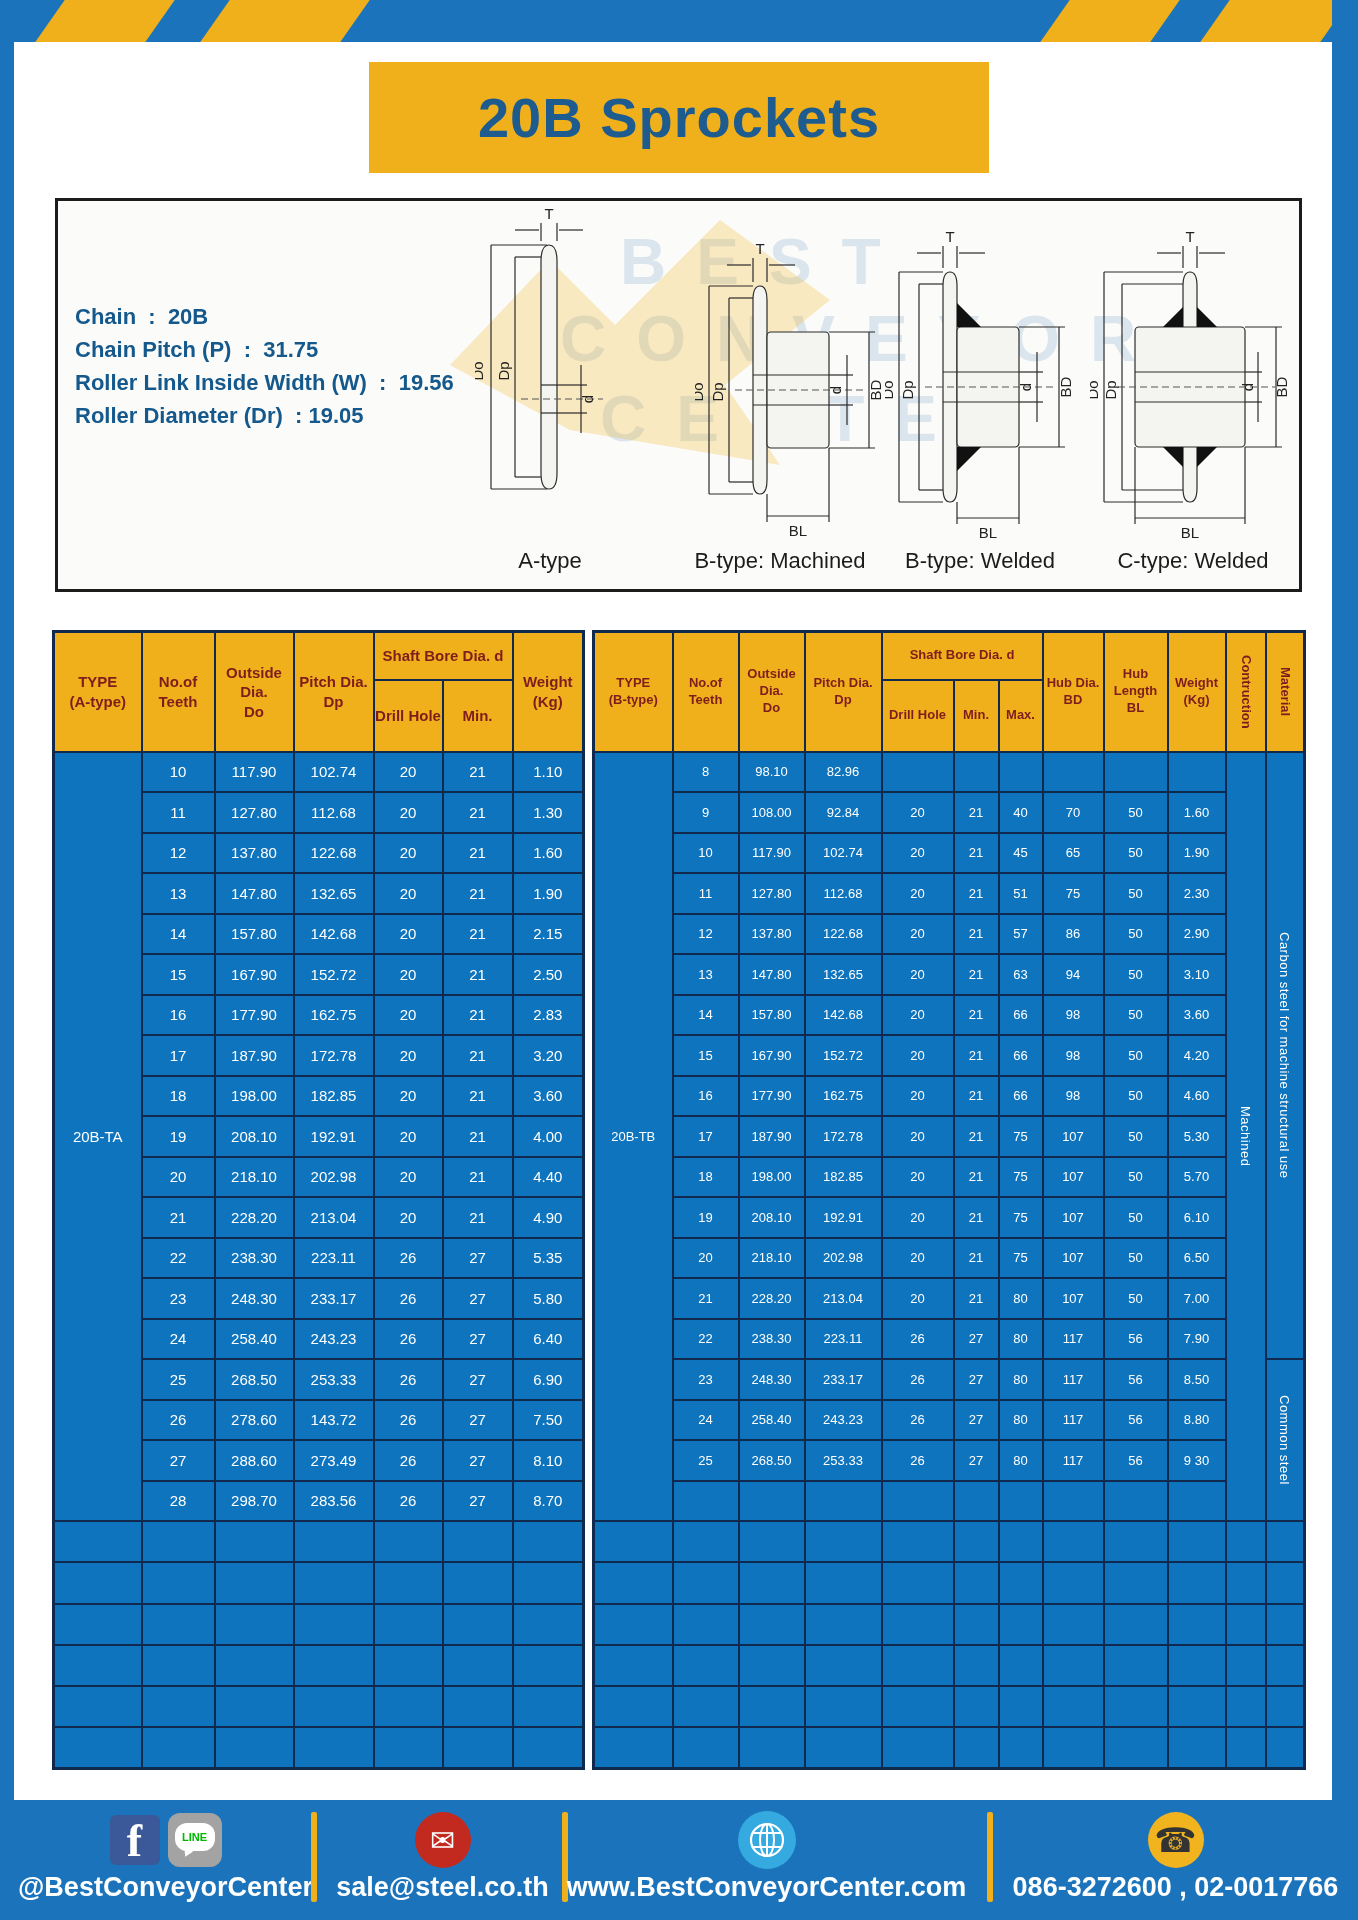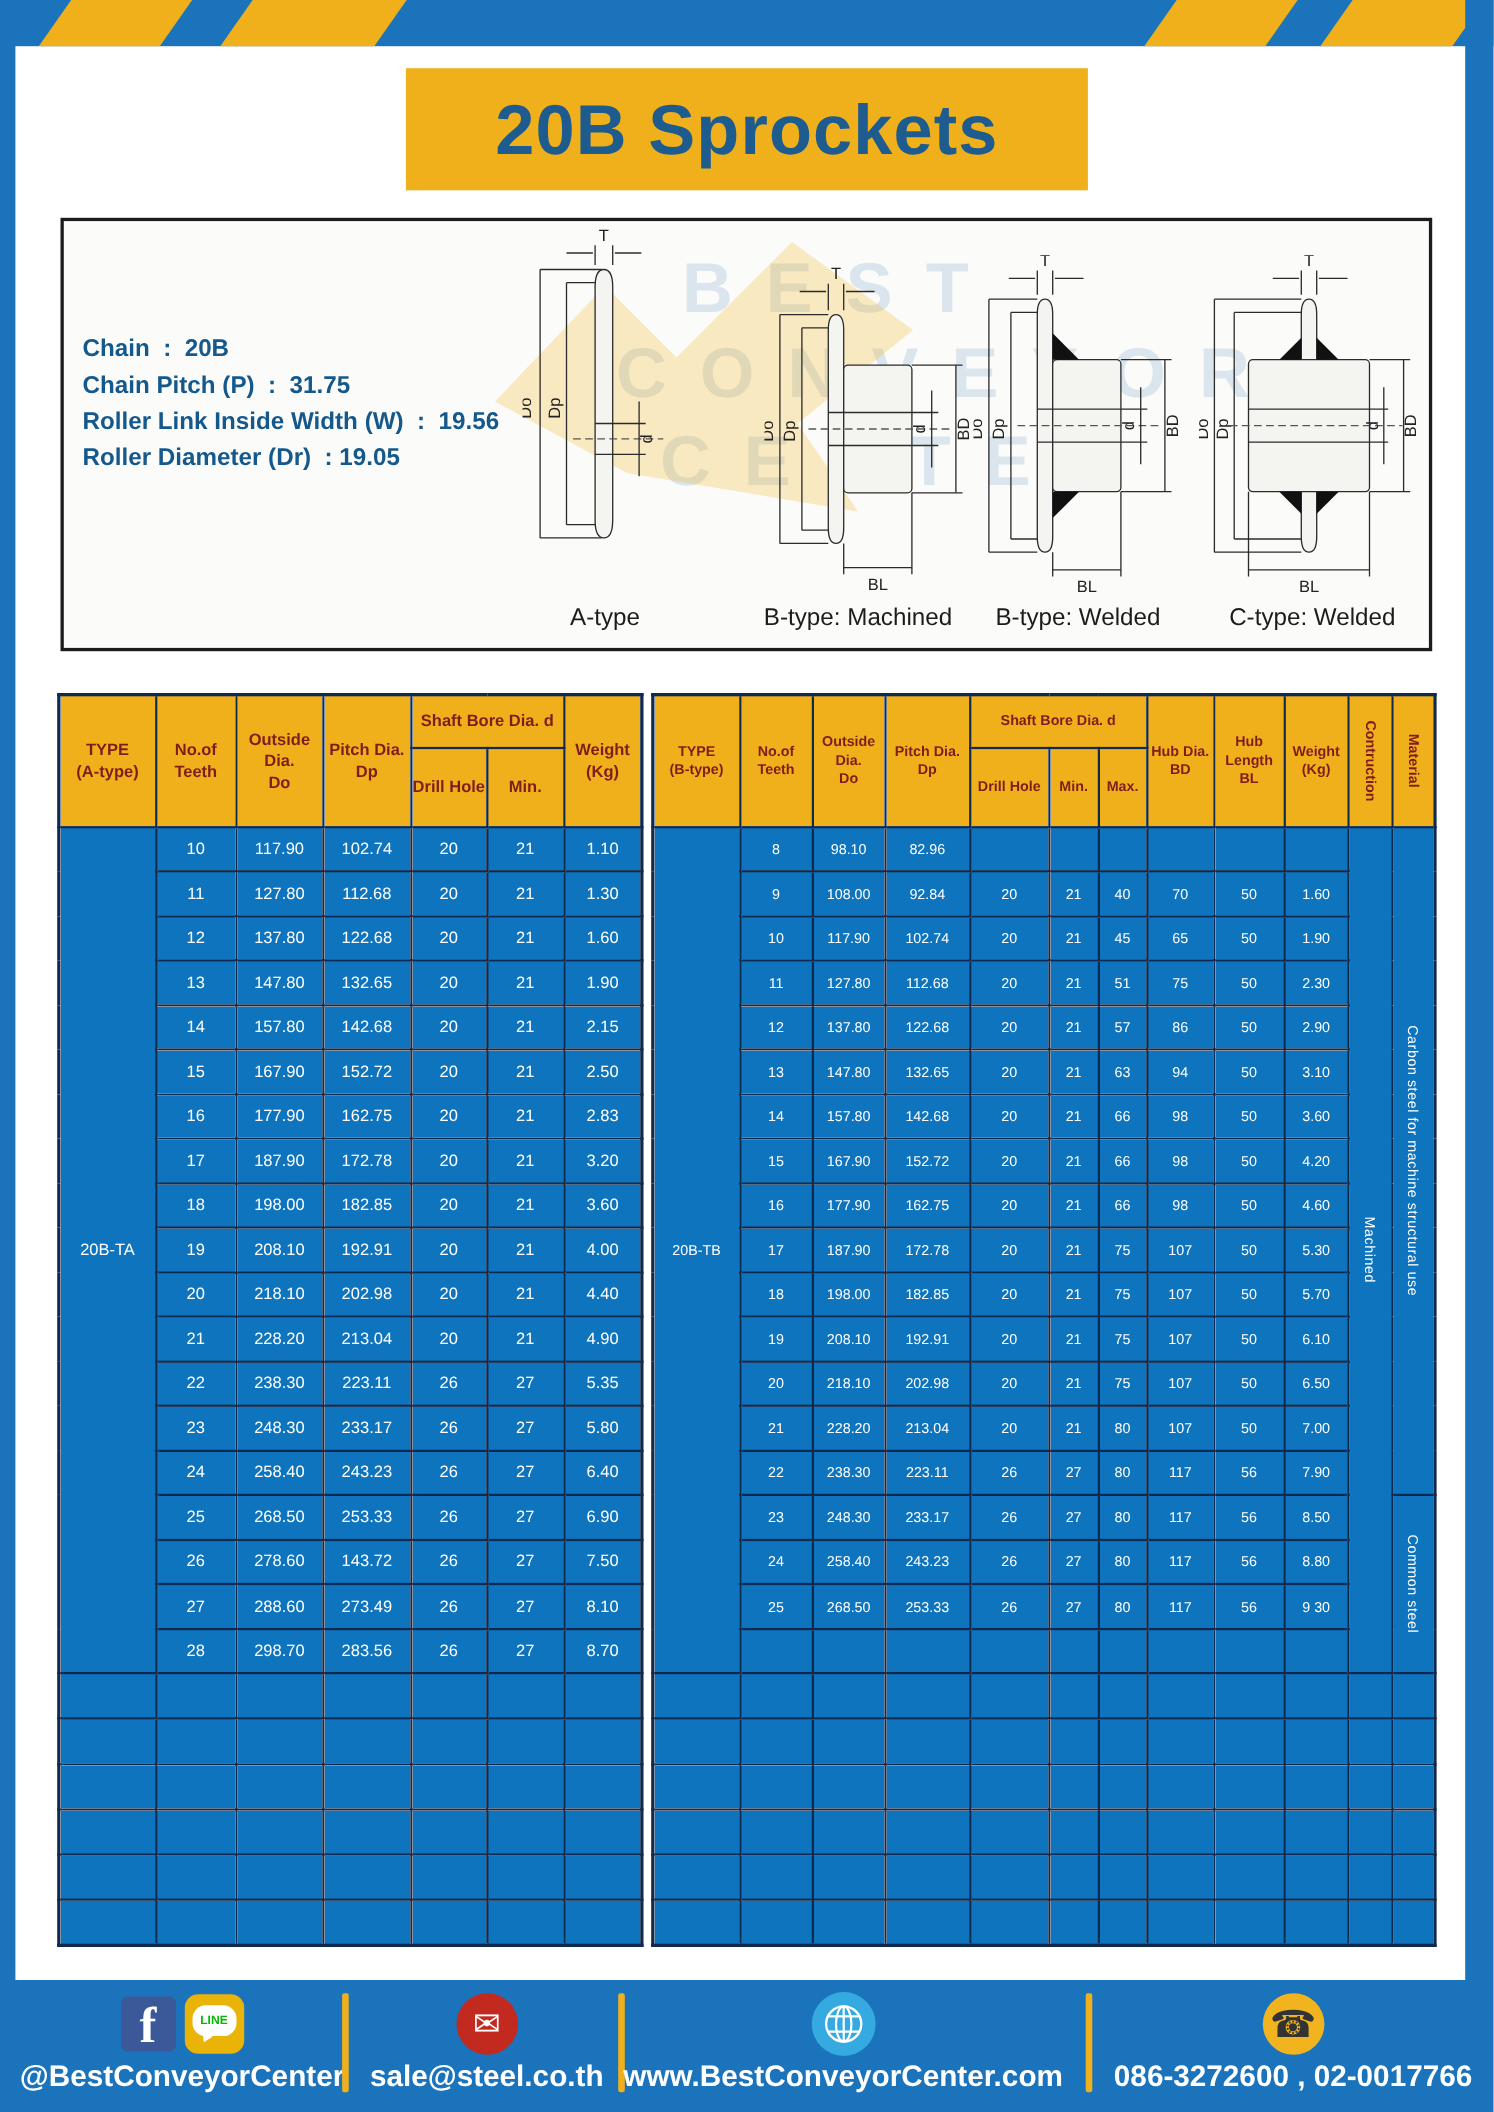--- a/index.html
+++ b/index.html
@@ -7,21 +7,21 @@
         font-family:"Liberation Sans",sans-serif;}
   
   .band-top{position:absolute;left:0;top:0;width:1358px;height:42px;background:#1b74bb;overflow:hidden;}
   .stripe{position:absolute;top:-8px;height:58px;width:110px;background:#f0b01c;transform:skewX(-35deg);}
   .edge{position:absolute;top:0;background:#1b74bb;height:1800px;}
   .edge-left{left:0;width:14px;}
   .edge-right{left:1332px;width:26px;}
   
   .title-box{position:absolute;left:369px;top:62px;width:620px;height:111px;background:#f0b01c;
              display:flex;align-items:center;justify-content:center;}
-  .title-box span{font-size:64px;font-weight:bold;color:#1e5c90;letter-spacing:1px;}
+  .title-box span{font-size:56px;font-weight:bold;color:#1e5c90;letter-spacing:1px;}
   
   .diagram-box{position:absolute;left:55px;top:198px;width:1247px;height:394px;background:#fbfbf9;
                border:3px solid #1c1c1c;box-sizing:border-box;}
   .spec-block{position:absolute;left:75px;top:300px;}
   .spec-line{white-space:pre;font-size:22px;font-weight:bold;color:#15598c;line-height:33px;}
   .caption{position:absolute;top:548px;font-size:22px;color:#1c1c1c;text-align:center;}
   .wm-line{position:absolute;font-weight:bold;color:rgba(30,100,170,0.14);letter-spacing:30px;
            font-size:64px;pointer-events:none;}
   .drawing{position:absolute;}
   .drawing line,.drawing path,.drawing rect{stroke:#2b2b2b;stroke-width:1.2;fill:none;}
@@ -48,21 +48,21 @@
   .vcell{writing-mode:vertical-rl;font-size:13px;letter-spacing:0.5px;}
   
   .footer{position:absolute;left:0;top:1800px;width:1358px;height:120px;background:#1b74bb;}
   .fsec{position:absolute;top:1800px;height:120px;display:flex;flex-direction:column;align-items:center;}
   .ficons{height:64px;display:flex;align-items:center;justify-content:center;gap:8px;margin-top:8px;}
   .ftext{font-size:27px;font-weight:bold;color:#fff;margin-top:0px;white-space:nowrap;}
   .fdiv{position:absolute;top:1812px;width:6px;height:90px;background:#f0b01c;border-radius:2px;}
   .ic-fb{width:50px;height:50px;background:#3b5998;border-radius:6px;display:flex;align-items:flex-end;
          justify-content:center;color:#fff;font-family:"Liberation Serif",serif;font-weight:bold;
          font-size:46px;line-height:48px;}
-  .ic-line{width:54px;height:54px;background:#eab308;border-radius:12px;position:relative;}
+  .ic-line{width:54px;height:54px;background:#a3a3a3;border-radius:12px;position:relative;}
   .ic-line .bubble{position:absolute;left:7px;top:10px;width:40px;height:28px;background:#fff;
          border-radius:12px;display:flex;align-items:center;justify-content:center;
          color:#00b900;font-size:11px;font-weight:bold;letter-spacing:0px;}
   .ic-line .tail{position:absolute;left:14px;top:36px;width:0;height:0;border-left:5px solid transparent;
          border-right:5px solid transparent;border-top:8px solid #fff;transform:rotate(25deg);}
   .circle{border-radius:50%;display:flex;align-items:center;justify-content:center;}
   .ic-mail{width:56px;height:56px;background:#c22a20;color:#fff;font-size:30px;}
   .ic-globe{width:58px;height:58px;background:#35aae1;}
   .ic-phone{width:56px;height:56px;background:#f1b41f;color:#333;font-size:34px;}
 </style>

